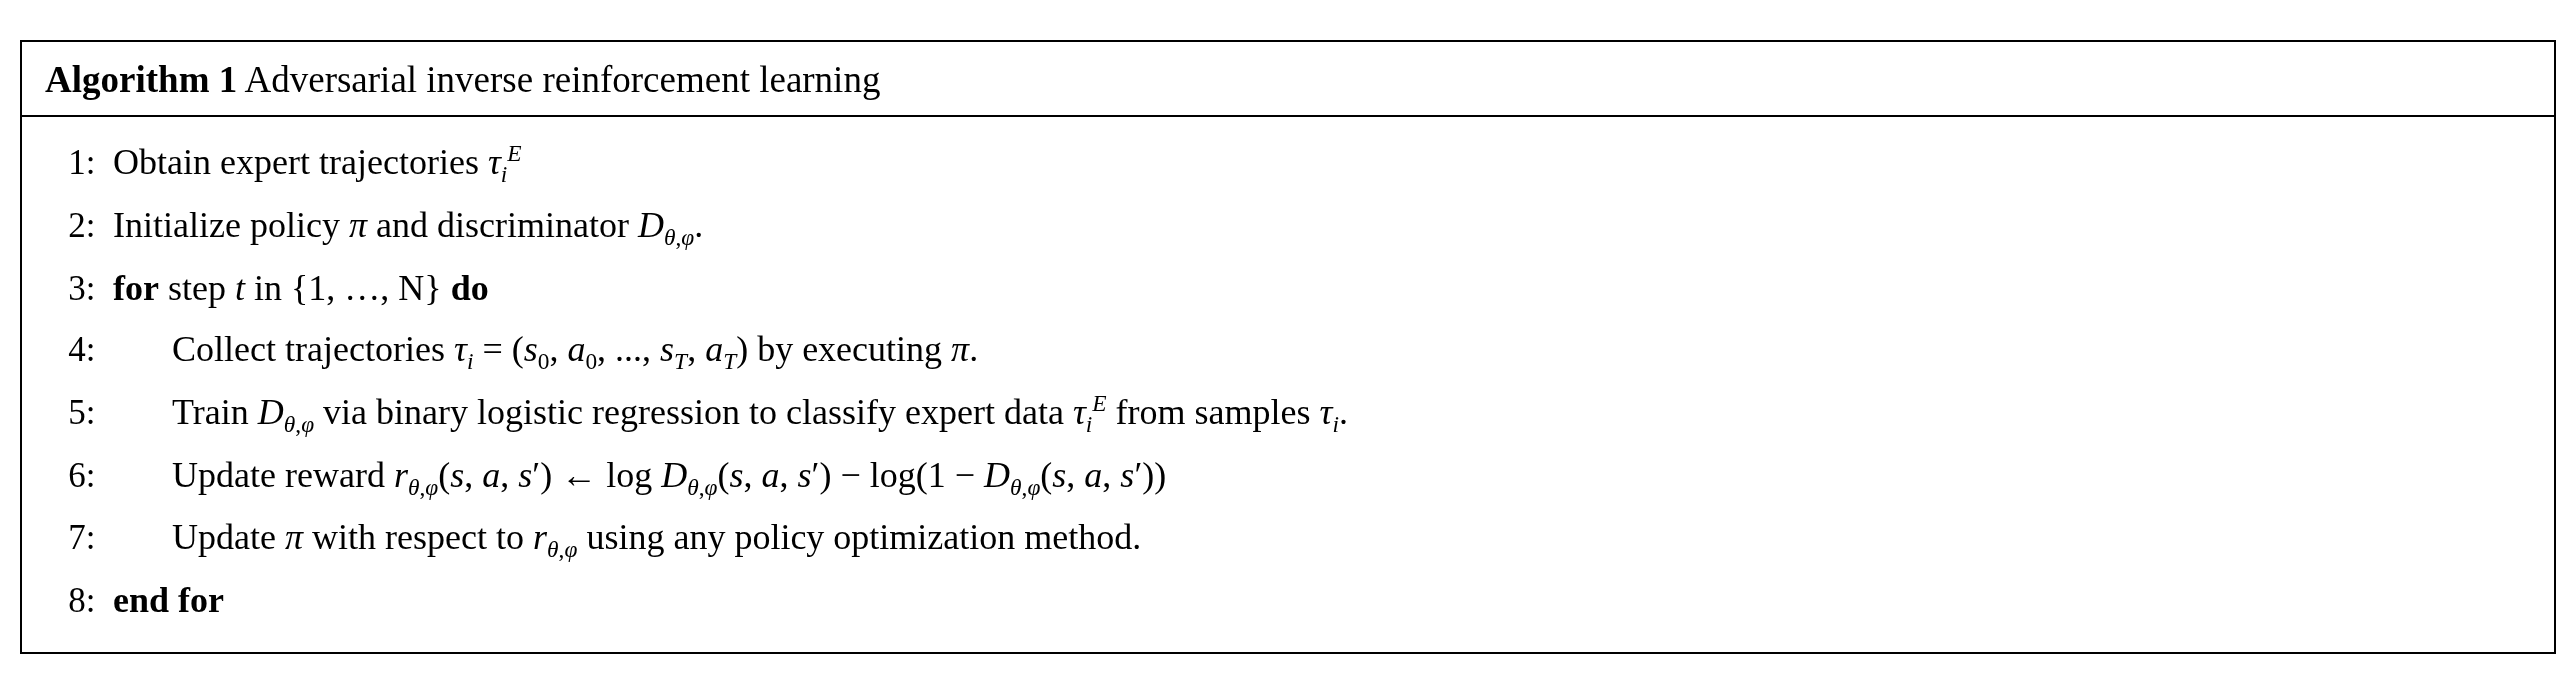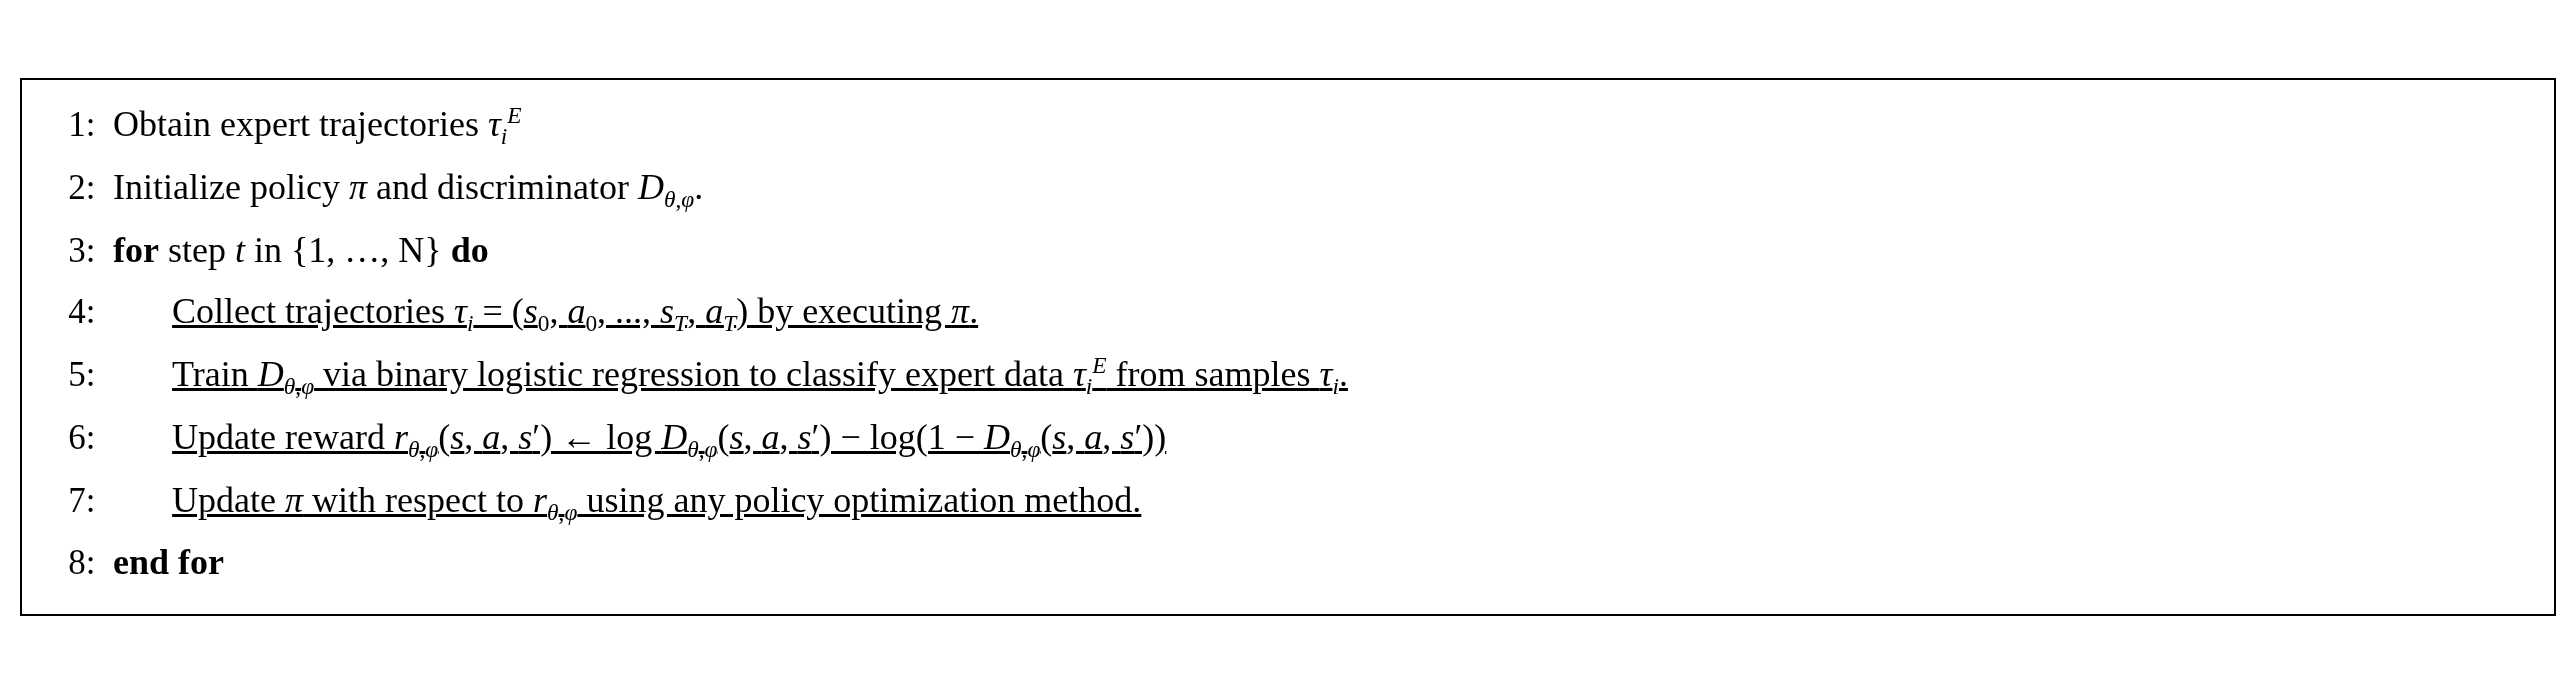--- a/index.html
+++ b/index.html
@@ -62,37 +62,40 @@
       font-size: 35px;
     }
 
     .line-content {
       flex: 1;
       font-size: 36px;
     }
 
     .indent-1 {
       padding-left: 59px;
-      text-decoration: underline;
     }
 
     sup {
       font-size: 0.65em;
       vertical-align: super;
     }
 
     sub {
       font-size: 0.65em;
       vertical-align: sub;
     }
   </style>
 </head>
 <body>
 
 <div class="algorithm-box">
+  <div class="algorithm-header">
+    <span class="algo-label">Algorithm 1</span>
+    <span class="algo-title"> Adversarial inverse reinforcement learning</span>
+  </div>
   <div class="algorithm-body">
 
   <div class="algo-line">
         <span class="line-num">1:</span>
         <span class="line-content">Obtain expert trajectories <i>τ</i><sub><i>i</i></sub><sup><i>E</i></sup></span>
       </div>
       <div class="algo-line">
         <span class="line-num">2:</span>
         <span class="line-content">Initialize policy <i>π</i> and discriminator <i>D</i><sub><i>θ</i>,<i>φ</i></sub>.</span>
       </div>

